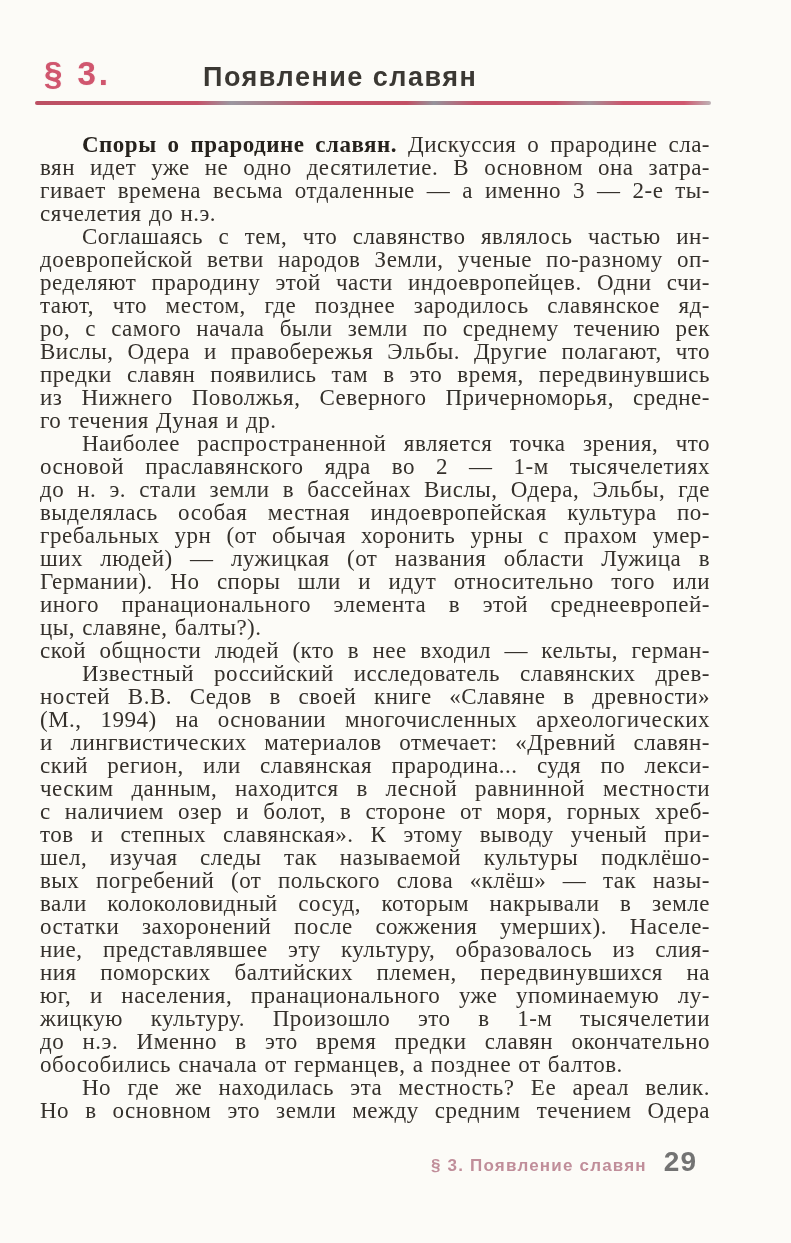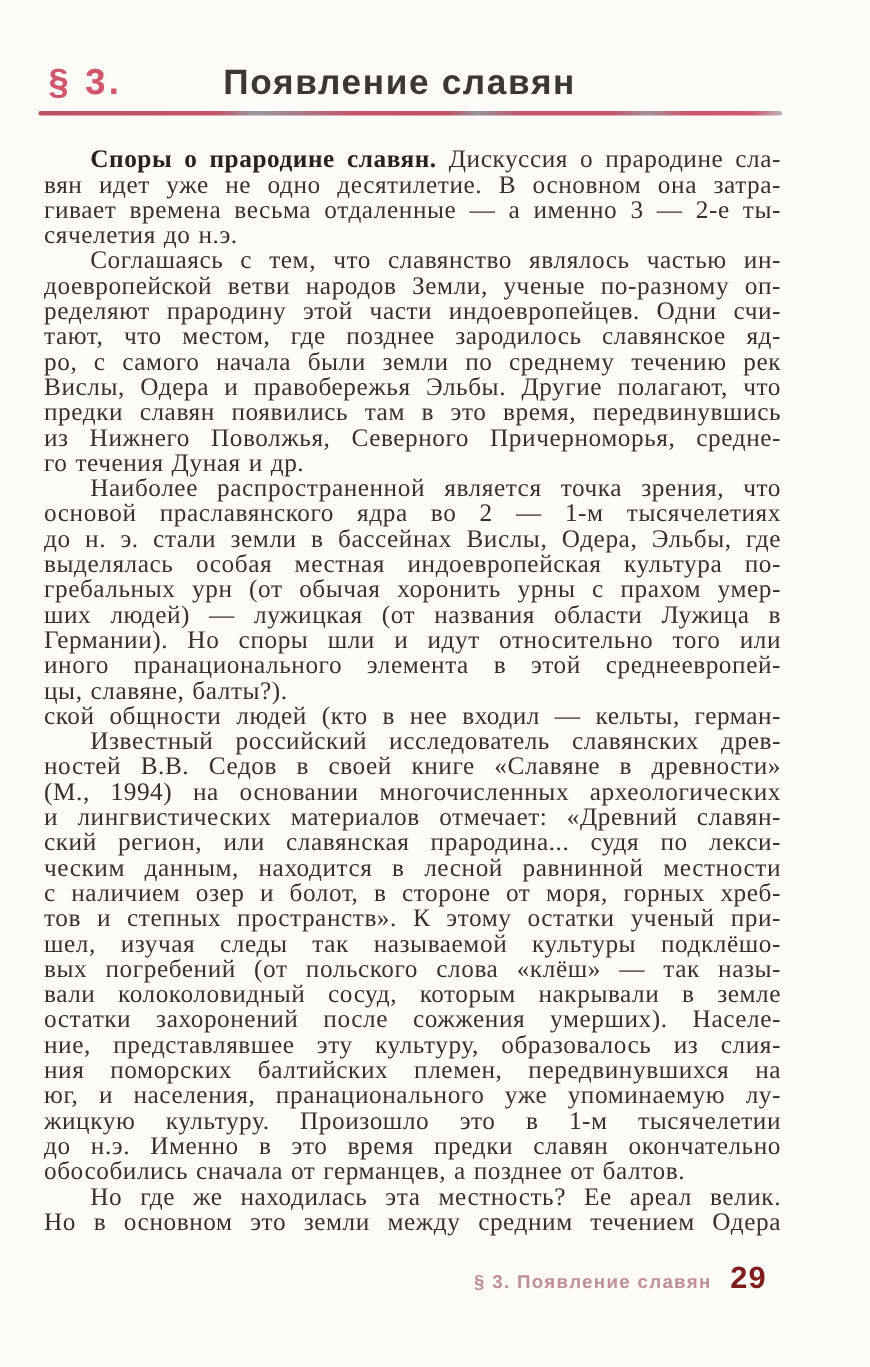--- a/index.html
+++ b/index.html
@@ -26,21 +26,21 @@
     line-height:1.1;
     padding-left:4px;
   }
   .section-mark {
     font-size:33px;
     color:#d0566e;
     letter-spacing:3px;
     text-shadow:0 0 1px rgba(208,86,110,.45);
   }
   .hdr-title {
-    font-size:32px;
+    font-size:27px;
     color:#3b3833;
     margin-left:92px;
     letter-spacing:1.5px;
   }
   .hdr-rule {
     height:4px;
     margin-top:9px;
     margin-left:-5px;
     width:676px;
     border-radius:2px;
@@ -77,21 +77,21 @@
     font-family:"Liberation Sans", sans-serif;
     font-weight:bold;
   }
   .running-title {
     font-size:17px;
     color:#c08e9a;
     letter-spacing:1.2px;
   }
   .page-number {
     font-size:28px;
-    color:#7f1d1d;
+    color:#737373;
     letter-spacing:1px;
   }
 </style>
 </head>
 <body>
 
 <div class="page">
   <div class="content">
 
     <div class="hdr-row">
@@ -132,21 +132,21 @@
           <div class="line">ской общности людей (кто в нее входил — кельты, герман-</div>
         </div>
         <div class="para">
           <div class="line first">Известный российский исследователь славянских древ-</div>
           <div class="line">ностей В.В. Седов в своей книге «Славяне в древности»</div>
           <div class="line">(М., 1994) на основании многочисленных археологических</div>
           <div class="line">и лингвистических материалов отмечает: «Древний славян-</div>
           <div class="line">ский регион, или славянская прародина... судя по лекси-</div>
           <div class="line">ческим данным, находится в лесной равнинной местности</div>
           <div class="line">с наличием озер и болот, в стороне от моря, горных хреб-</div>
-          <div class="line">тов и степных пространств». К этому остатки ученый при-</div>
+          <div class="line">тов и степных славянская». К этому выводу ученый при-</div>
           <div class="line">шел, изучая следы так называемой культуры подклёшо-</div>
           <div class="line">вых погребений (от польского слова «клёш» — так назы-</div>
           <div class="line">вали колоколовидный сосуд, которым накрывали в земле</div>
           <div class="line">остатки захоронений после сожжения умерших). Населе-</div>
           <div class="line">ние, представлявшее эту культуру, образовалось из слия-</div>
           <div class="line">ния поморских балтийских племен, передвинувшихся на</div>
           <div class="line">юг, и населения, пранационального уже упоминаемую лу-</div>
           <div class="line">жицкую культуру. Произошло это в 1-м тысячелетии</div>
           <div class="line">до н.э. Именно в это время предки славян окончательно</div>
           <div class="line lastline">обособились сначала от германцев, а позднее от балтов.</div>

